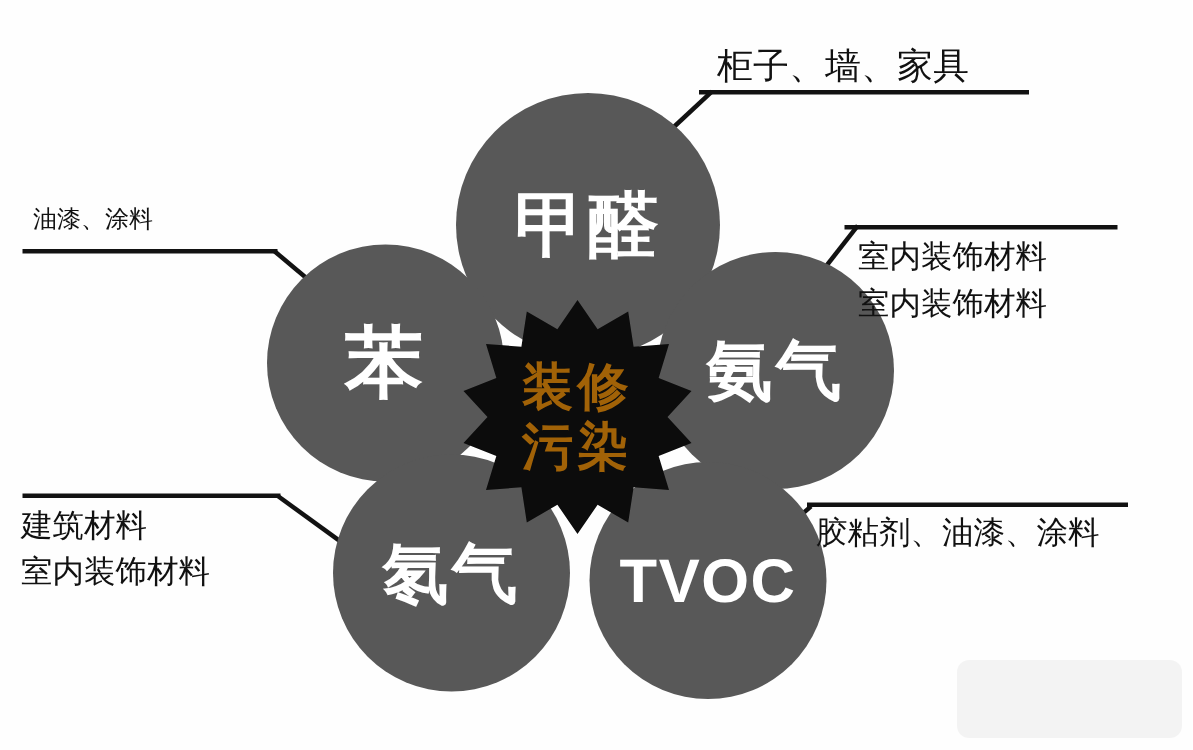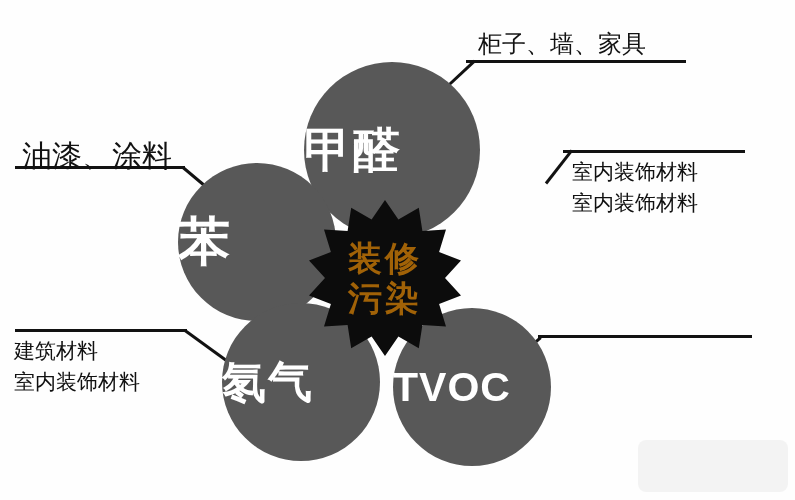--- a/index.html
+++ b/index.html
@@ -3,36 +3,36 @@
 <meta charset="utf-8">
 <style>
   html,body{margin:0;padding:0;background:#ffffff;}
   body{font-family:"Liberation Sans","DejaVu Sans",sans-serif;}
   .stage{position:relative;width:795px;height:500px;background:#fefefe;overflow:hidden;}
 
   
   .line{position:absolute;background:#121212;height:3px;transform-origin:left center;}
 
   
-  .circle{position:absolute;border-radius:50%;background:#585858;display:flex;align-items:center;justify-content:flex-start;color:#ffffff;font-weight:bold;letter-spacing:2px;}
+  .circle{position:absolute;border-radius:50%;background:#585858;display:flex;align-items:center;justify-content:center;color:#ffffff;font-weight:bold;letter-spacing:2px;}
   .circle-formaldehyde{left:304px;top:62px;width:176px;height:176px;font-size:47px;}
   .circle-benzene{left:178px;top:163px;width:158px;height:158px;font-size:52px;}
   .circle-ammonia{left:438px;top:168px;width:158px;height:158px;font-size:44px;}
   .circle-radon{left:222px;top:303px;width:158px;height:158px;font-size:44px;}
   .circle-tvoc{left:393px;top:308px;width:158px;height:158px;font-size:41px;letter-spacing:1px;}
 
   
   .center-burst{position:absolute;left:305px;top:198px;width:160px;height:160px;}
   .center-burst svg{position:absolute;left:0;top:0;}
   .center-label{position:absolute;left:0;top:0;width:160px;height:160px;display:flex;flex-direction:column;align-items:center;justify-content:center;color:#a16207;font-weight:bold;font-size:34px;line-height:1.18;letter-spacing:3px;z-index:3;}
 
   
   .note{position:absolute;color:#111111;font-weight:normal;white-space:nowrap;}
   .note-top-right{left:478px;top:28px;font-size:24px;}
-  .note-left{left:22px;top:136px;font-size:30px;}
+  .note-left{left:22px;top:136px;font-size:16px;}
   .note-right{left:572px;top:156px;font-size:21px;line-height:31px;}
   .note-bottom-left{left:14px;top:335px;font-size:21px;line-height:31px;}
   .note-bottom-right{left:544px;top:341px;font-size:21px;}
 
   .watermark{position:absolute;left:638px;top:440px;width:150px;height:52px;border-radius:8px;background:rgba(0,0,0,0.045);}
 
   .z-lines{z-index:1;}
   .z-circles{z-index:2;}
   .z-center{z-index:4;}
   .z-notes{z-index:5;}
@@ -56,20 +56,23 @@
 
   <div class="line z-lines" style="left:512px;top:361px;width:38px;transform:rotate(-41deg);"></div>
   <div class="line z-lines" style="left:538px;top:335px;width:214px;"></div>
 
   <div class="circle circle-formaldehyde z-circles">
     <span>甲醛</span>
   </div>
   <div class="circle circle-benzene z-circles">
     <span>苯</span>
   </div>
+  <div class="circle circle-ammonia z-circles">
+    <span>氨气</span>
+  </div>
   <div class="circle circle-radon z-circles">
     <span>氡气</span>
   </div>
   <div class="circle circle-tvoc z-circles">
     <span>TVOC</span>
   </div>
 
   <div class="center-burst z-center">
     <svg width="160" height="160" viewBox="0 0 160 160">
       <polygon id="starburst-polygon" points="80.0,2.0 93.4,21.5 113.8,9.7 117.4,33.1 141.0,31.4 134.1,54.0 156.0,62.6 140.0,80.0 156.0,97.4 134.1,106.0 141.0,128.6 117.4,126.9 113.8,150.3 93.4,138.5 80.0,158.0 66.6,138.5 46.2,150.3 42.6,126.9 19.0,128.6 25.9,106.0 4.0,97.4 20.0,80.0 4.0,62.6 25.9,54.0 19.0,31.4 42.6,33.1 46.2,9.7 66.6,21.5" fill="#0c0c0c"></polygon>
@@ -91,16 +94,19 @@
   <div class="note note-right z-notes">
     <div>室内装饰材料</div>
     <div>室内装饰材料</div>
   </div>
 
   <div class="note note-bottom-left z-notes">
     <div>建筑材料</div>
     <div>室内装饰材料</div>
   </div>
 
+  <div class="note note-bottom-right z-notes">
+    <div>胶粘剂、油漆、涂料</div>
+  </div>
 
   <div class="watermark"></div>
 
 </div>
 
 </body></html>

